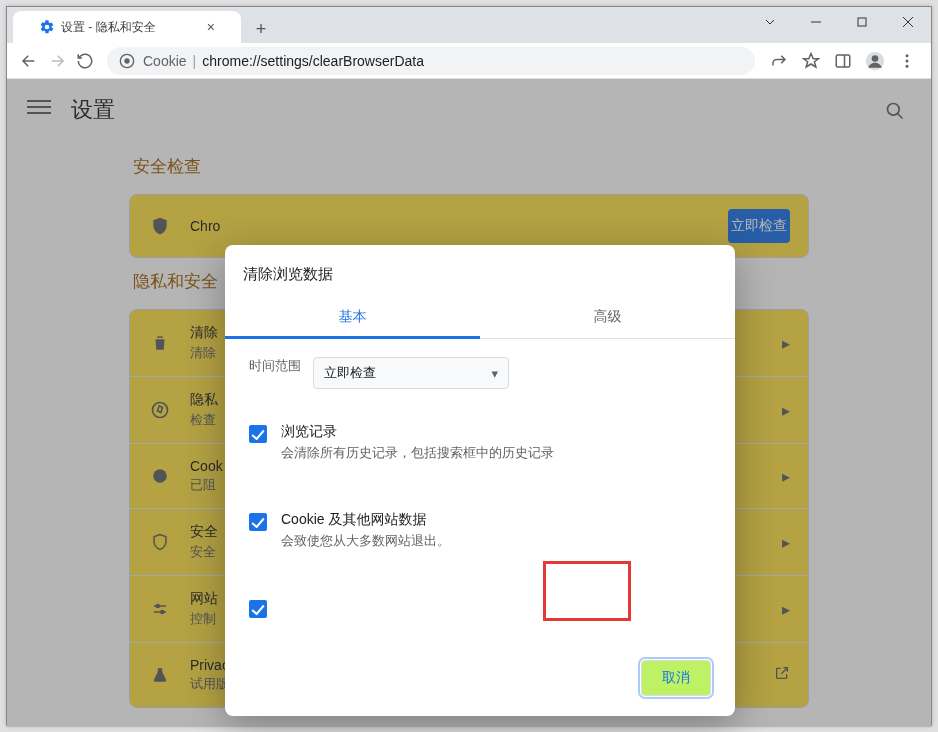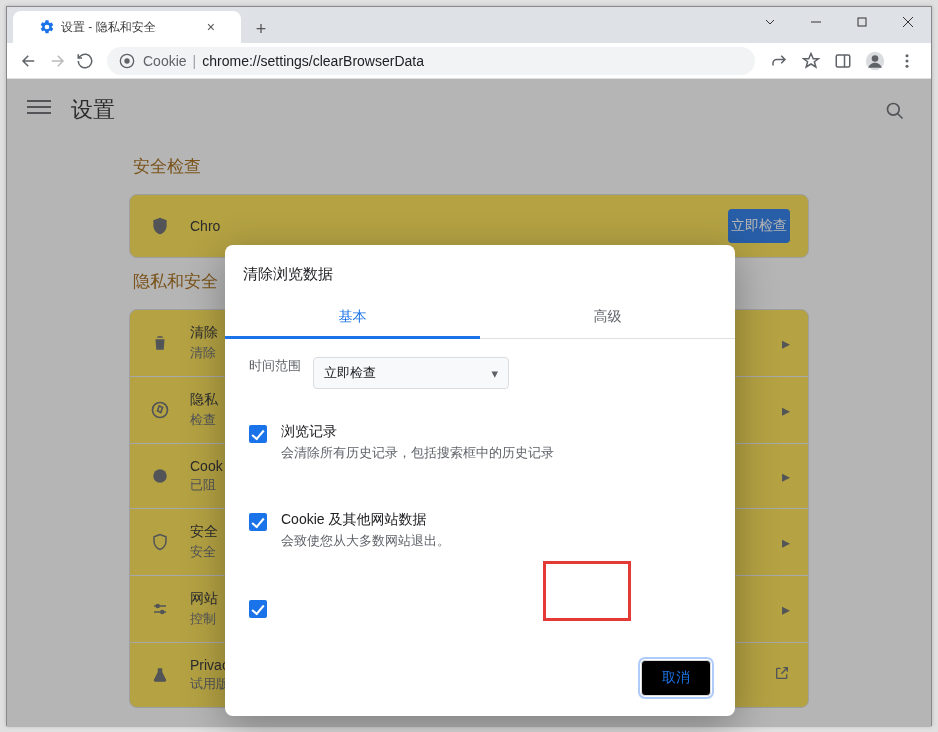--- a/index.html
+++ b/index.html
@@ -59,21 +59,21 @@
 .select .caret { margin-left:auto; color:#5f6368; }
 
 .chk-item { display:flex; padding:8px 0 14px;margin-top:26px; }
 .chk { width:18px; height:18px; background:#1a73e8; border-radius:2px; flex:none; position:relative; cursor:pointer; margin-top:2px; }
 .chk::after { content:""; position:absolute; left:3px; top:5px; width:10px; height:5px; border:2px solid #fff; border-top:none; border-right:none; transform:rotate(-50deg); }
 .chk-txts { margin-left:14px; }
 .chk-title { font-size:14px; color:#202124; }
 .chk-sub { font-size:13px; color:#5f6368; margin-top:2px; line-height:1.5; }
 
 .dlg-actions { display:flex; justify-content:flex-end; gap:10px; padding:24px 24px 4px; }
-.btn-outline { background:#000000; color:#1a73e8; border:1px solid #dadce0; border-radius:4px; padding:8px 20px; font-size:14px; cursor:pointer; }
+.btn-outline { background:#bef264; color:#1a73e8; border:1px solid #dadce0; border-radius:4px; padding:8px 20px; font-size:14px; cursor:pointer; }
 .highlight-box { position:absolute; border:3px solid #e53935; pointer-events:none; }
 </style>
 </head>
 <body>
 
 <div class="browser-window">
 
   <div class="tab-strip">
     <div class="tab">
       <svg width="16" height="16" viewBox="0 0 24 24" fill="#1a73e8">

